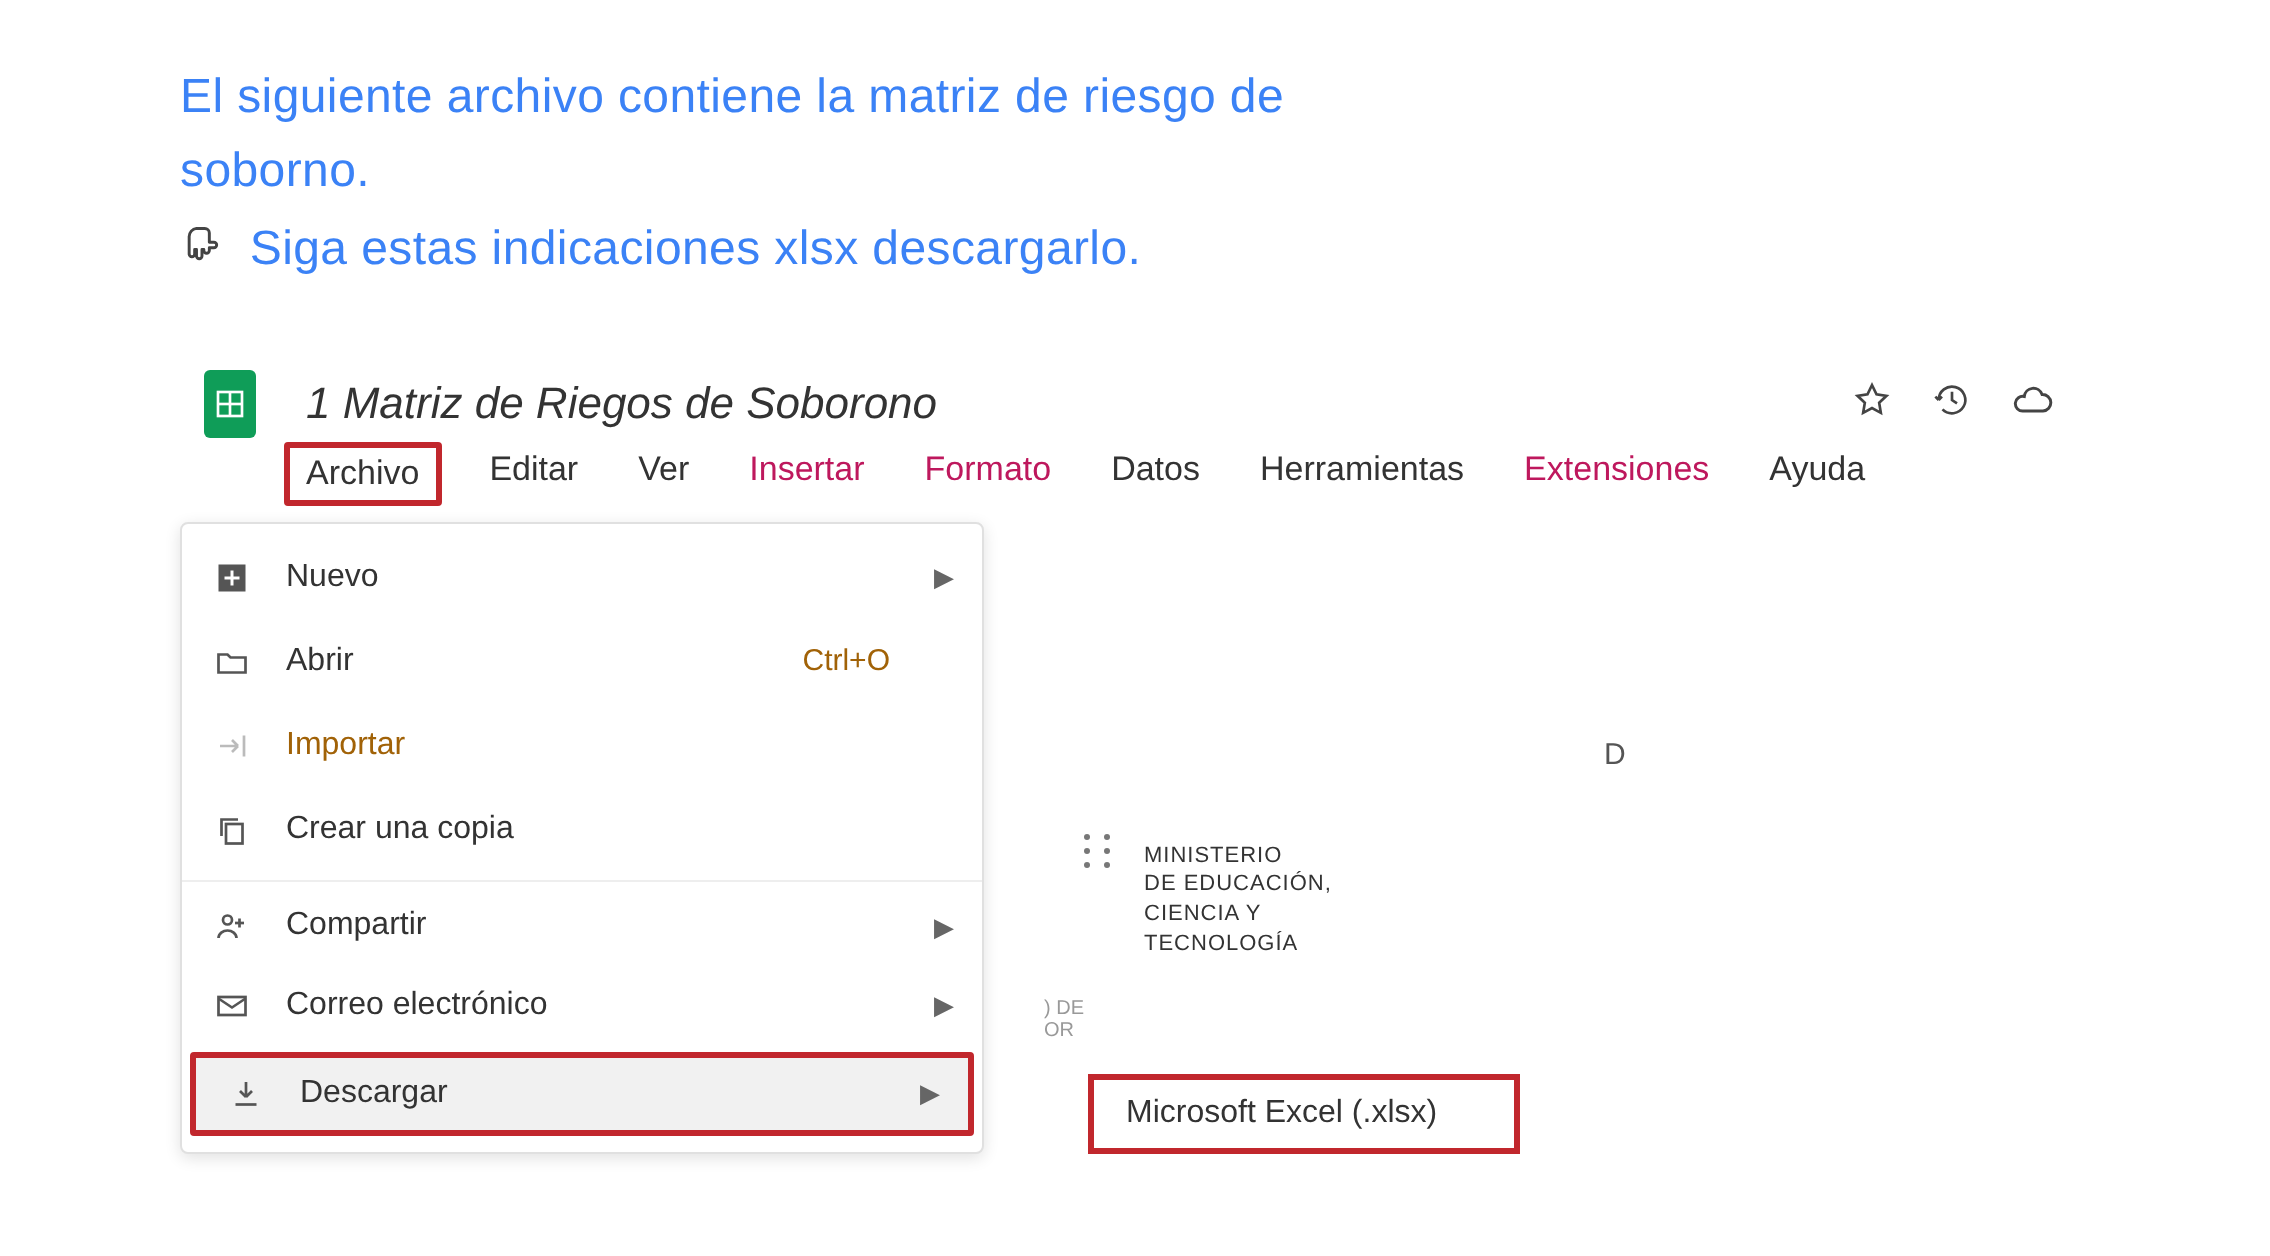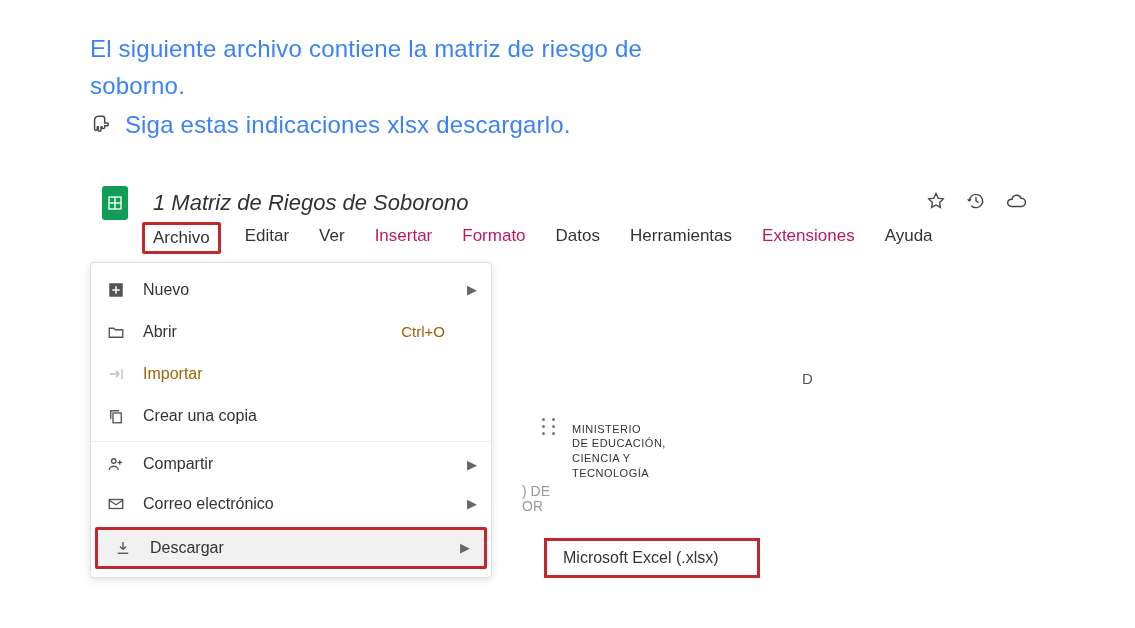--- a/index.html
+++ b/index.html
@@ -42,21 +42,21 @@
     .mrow.hi { background:#f1f1f1; }
     .descargar-box { border:3px solid #c1272d; border-radius:2px; margin:2px 4px 2px 4px; }
     .mi-label.dim { color:#a16207; }
     .mic.dim { color:#bbb; }
 
     .right-area { position:relative; flex:1; }
     .colD { position:absolute; top:108px; left:310px; font-size:15px; color:#555; }
     .ministerio { position:absolute; top:160px; left:80px; font-family: Georgia, 'Times New Roman', serif; font-size:11px; color:#333; line-height:1.35; letter-spacing:.5px; }
     .dots { position:absolute; top:156px; left:50px; display:grid; grid-template-columns:repeat(2,6px); grid-gap:4px; }
     .dots span { width:3px; height:3px; background:#777; border-radius:50%; display:block; }
-    .frag { position:absolute; top:222px; left:30px; font-size:14px; color:#999; line-height:1.1; }
+    .frag { position:absolute; top:238px; left:30px; font-size:10px; color:#999; line-height:1.1; }
 
     .submenu { position:absolute; top:276px; left:52px; width:420px; }
     .sub-item { border:3px solid #c1272d; display:inline-block; padding:8px 38px 8px 16px; font-size:16px; color:#333; background:#fff; }
   </style>
 </head>
 <body>
 
 <div class="page">
   <div class="intro-line">El siguiente archivo contiene la matriz de riesgo de</div>
   <div class="intro-line">soborno.</div>

